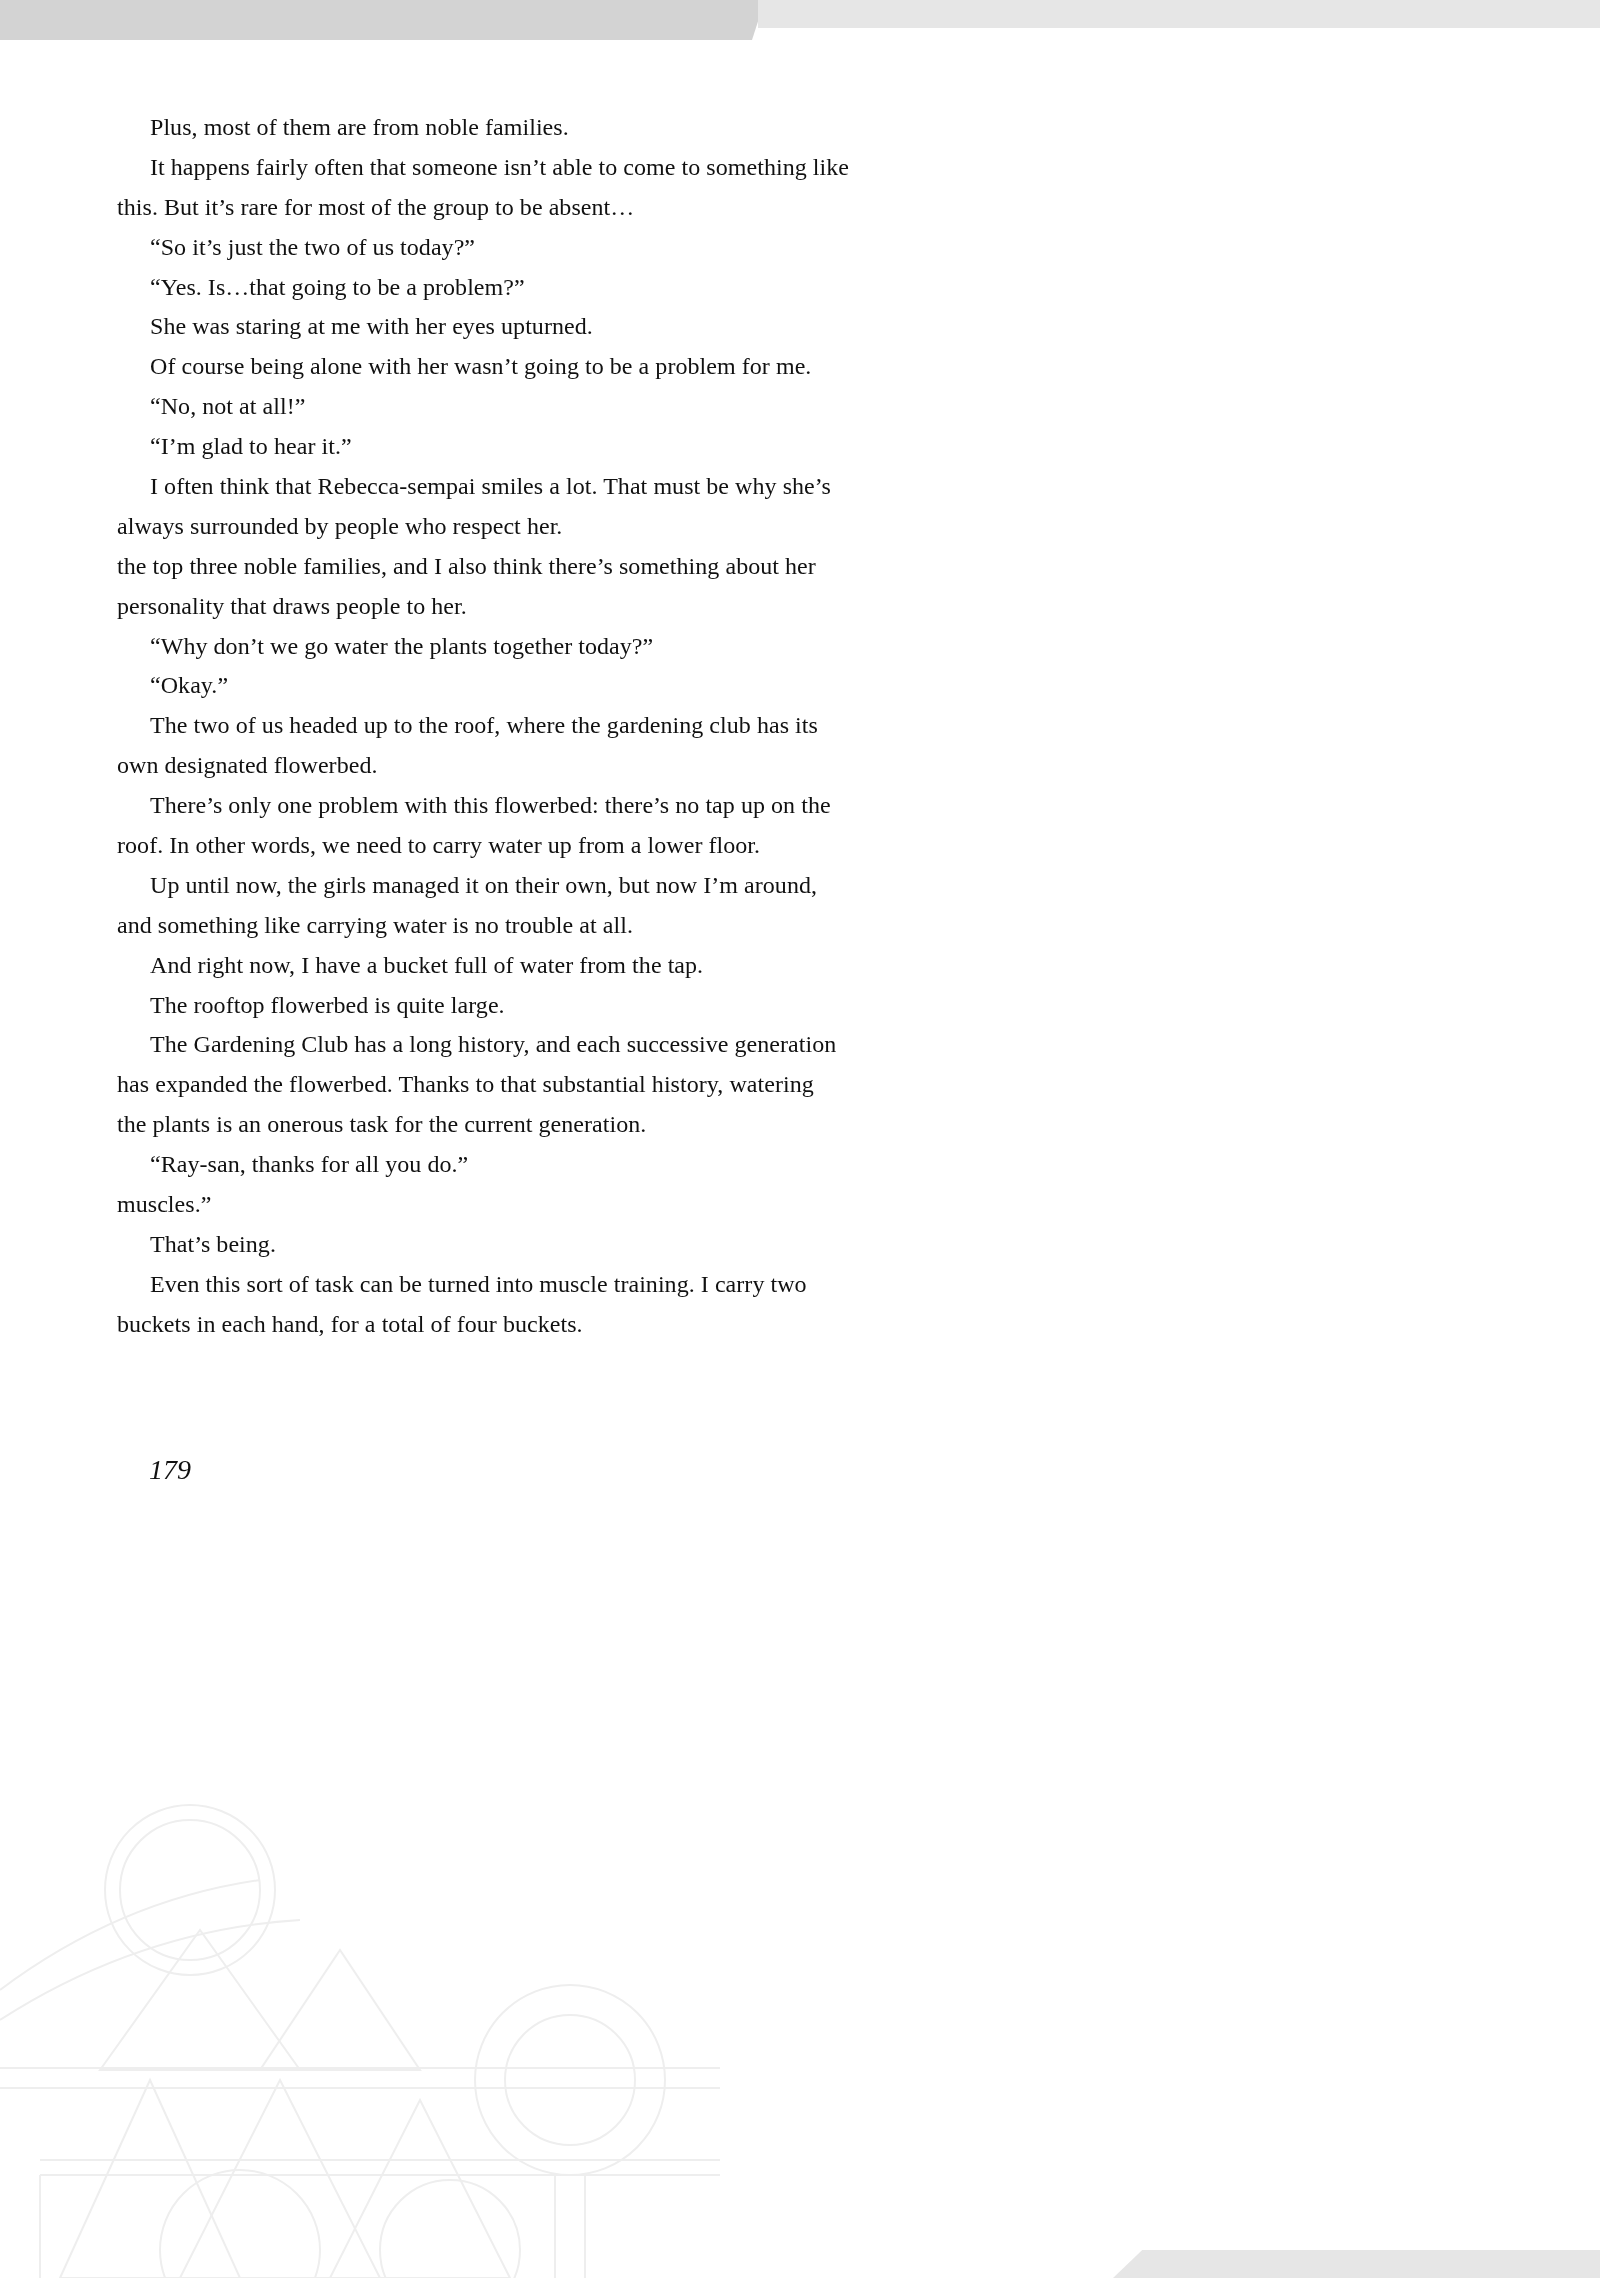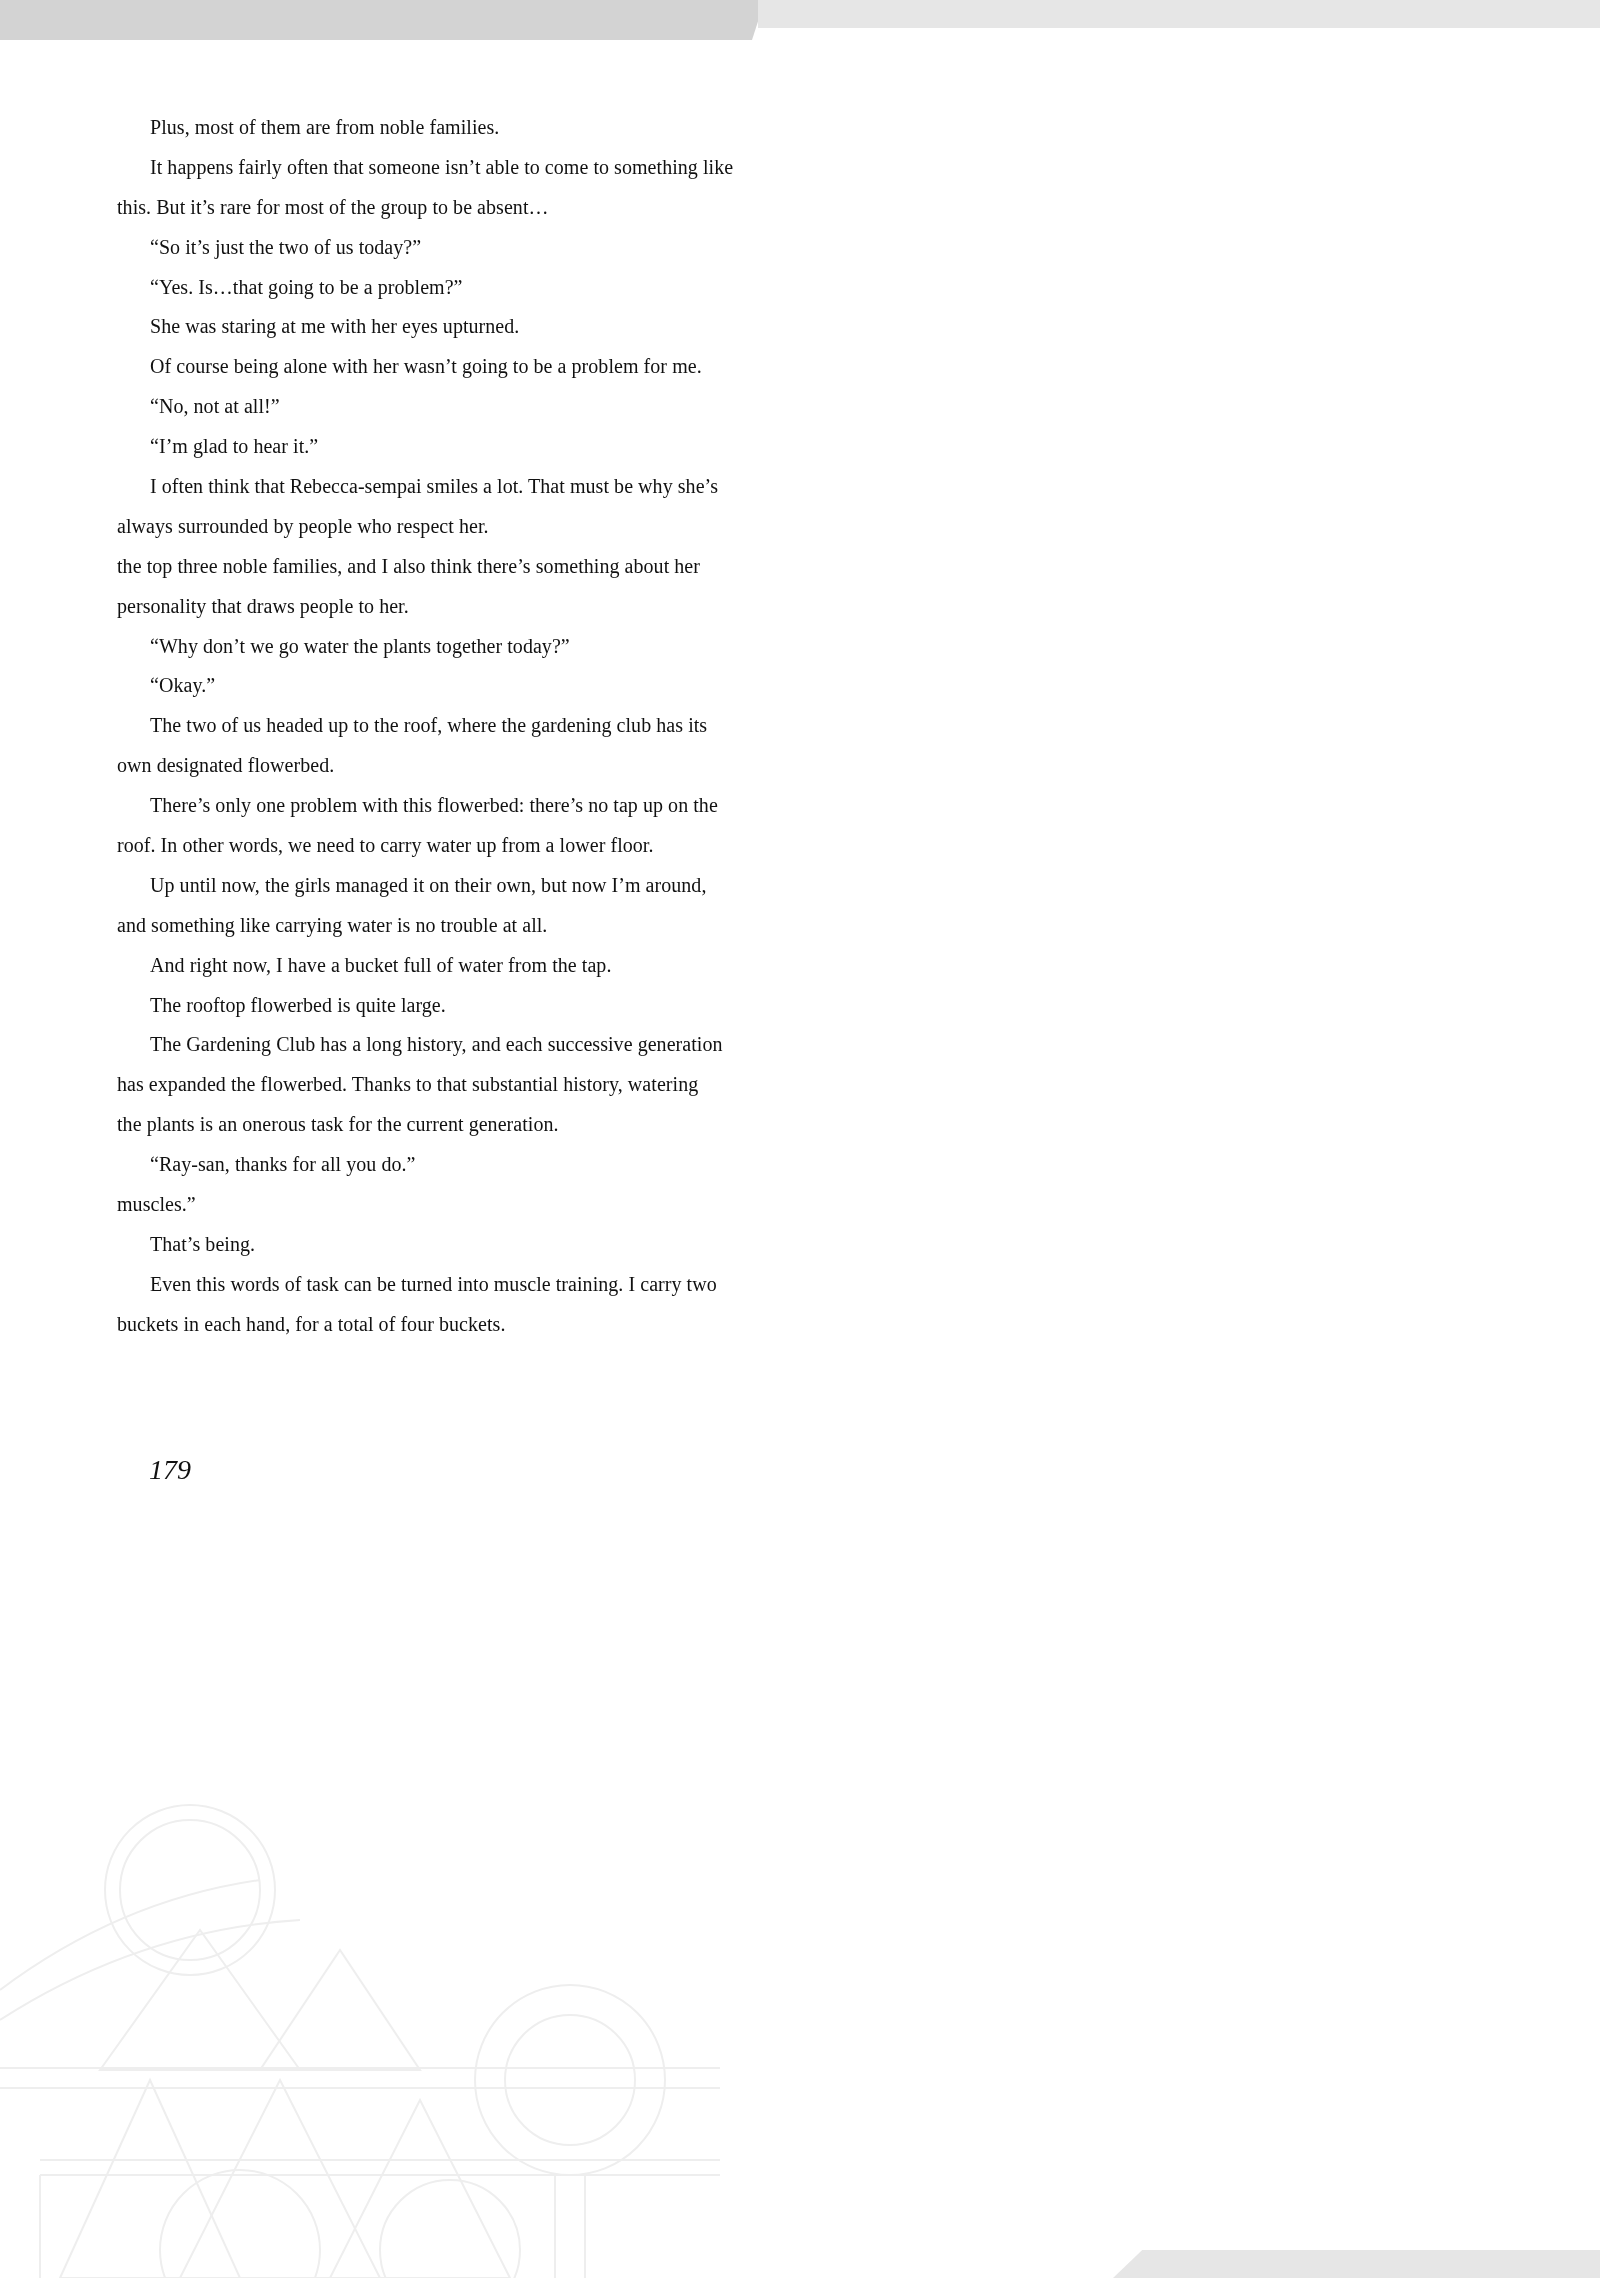--- a/index.html
+++ b/index.html
@@ -39,21 +39,21 @@
     position: absolute;
     left: 0; top: 1780px;
     width: 720px; height: 498px;
     pointer-events: none;
   }
   .text-block {
     position: absolute;
     left: 117px;
     top: 108px;
     width: 1340px;
-    font-size: 20px;
+    font-size: 24px;
     line-height: 39.9px;
     letter-spacing: 0.05px;
   }
   .line {
     display: block;
     white-space: nowrap;
     height: 39.9px;
   }
   .line.indent {
     padding-left: 33px;
@@ -124,17 +124,17 @@
     <span class="line indent">Up until now, the girls managed it on their own, but now I’m around,</span>
     <span class="line">and something like carrying water is no trouble at all.</span>
     <span class="line indent">And right now, I have a bucket full of water from the tap.</span>
     <span class="line indent">The rooftop flowerbed is quite large.</span>
     <span class="line indent">The Gardening Club has a long history, and each successive generation</span>
     <span class="line">has expanded the flowerbed. Thanks to that substantial history, watering</span>
     <span class="line">the plants is an onerous task for the current generation.</span>
     <span class="line indent">“Ray-san, thanks for all you do.”</span>
     <span class="line">muscles.”</span>
     <span class="line indent">That’s being.</span>
-    <span class="line indent">Even this words of task can be turned into muscle training. I carry two</span>
+    <span class="line indent">Even this sort of task can be turned into muscle training. I carry two</span>
     <span class="line">buckets in each hand, for a total of four buckets.</span>
   </div>
 
 <div class="page-number">179</div>
 
 </body></html>

